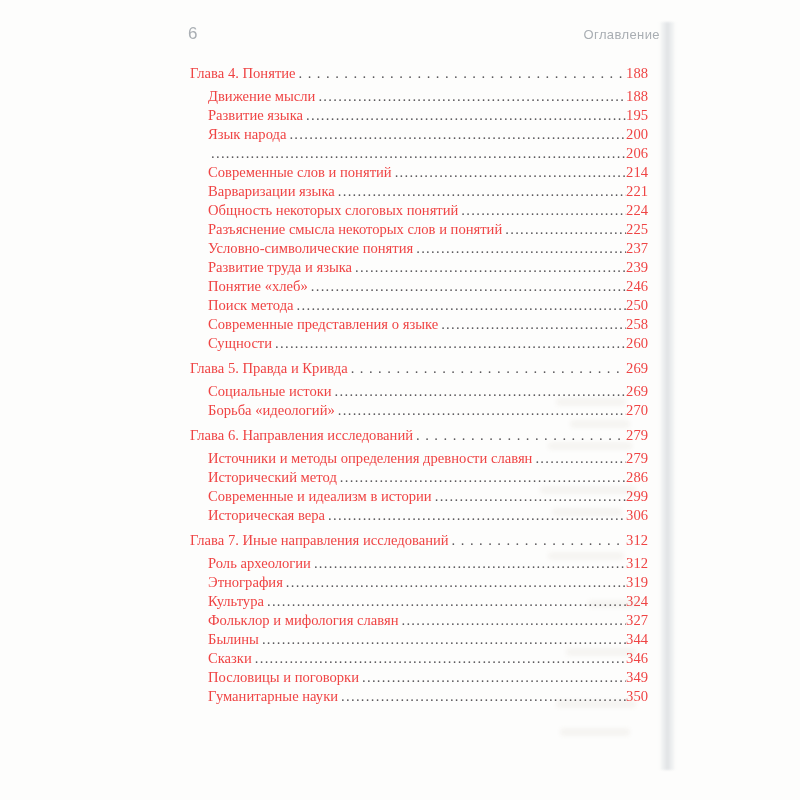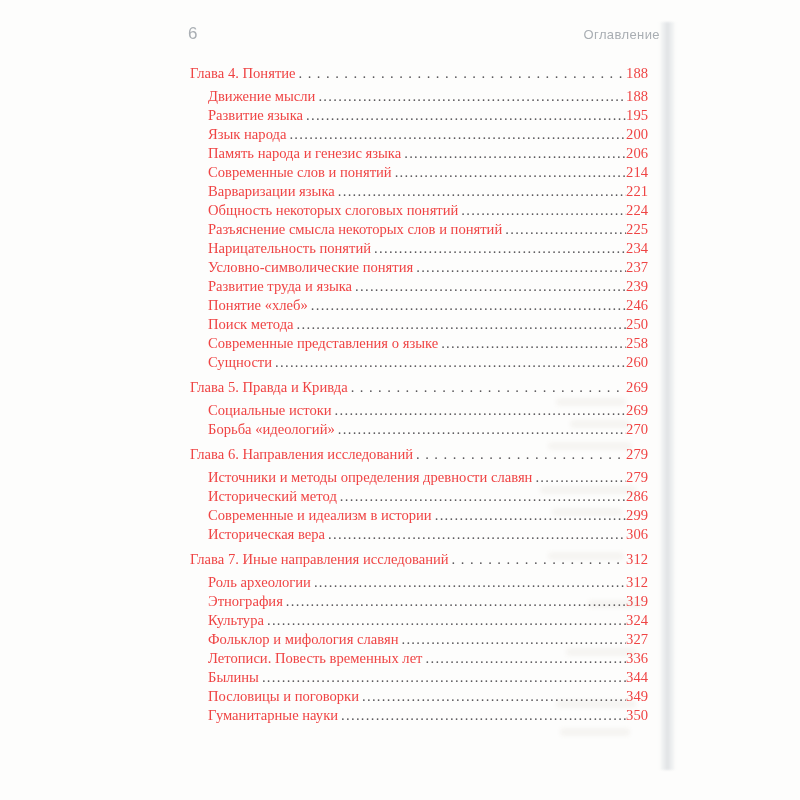--- a/index.html
+++ b/index.html
@@ -82,21 +82,20 @@
         <span class="label">Развитие языка</span>
         <span class="leader"></span>
         <span class="pg">195</span>
       </div>
       <div class="row section">
         <span class="label">Язык народа</span>
         <span class="leader"></span>
         <span class="pg">200</span>
       </div>
       <div class="row section">
-        <span class="label">Память народа и генезис языка</span>
         <span class="leader"></span>
         <span class="pg">206</span>
       </div>
       <div class="row section">
         <span class="label">Современные слов и понятий</span>
         <span class="leader"></span>
         <span class="pg">214</span>
       </div>
       <div class="row section">
         <span class="label">Варваризации языка</span>
@@ -107,25 +106,20 @@
         <span class="label">Общность некоторых слоговых понятий</span>
         <span class="leader"></span>
         <span class="pg">224</span>
       </div>
       <div class="row section">
         <span class="label">Разъяснение смысла некоторых слов и понятий</span>
         <span class="leader"></span>
         <span class="pg">225</span>
       </div>
       <div class="row section">
-        <span class="label">Нарицательность понятий</span>
-        <span class="leader"></span>
-        <span class="pg">234</span>
-      </div>
-      <div class="row section">
         <span class="label">Условно-символические понятия</span>
         <span class="leader"></span>
         <span class="pg">237</span>
       </div>
       <div class="row section">
         <span class="label">Развитие труда и языка</span>
         <span class="leader"></span>
         <span class="pg">239</span>
       </div>
       <div class="row section">
@@ -207,28 +201,28 @@
         <span class="label">Культура</span>
         <span class="leader"></span>
         <span class="pg">324</span>
       </div>
       <div class="row section">
         <span class="label">Фольклор и мифология славян</span>
         <span class="leader"></span>
         <span class="pg">327</span>
       </div>
       <div class="row section">
-        <span class="label">Летописи. Повесть временных лет</span>
-        <span class="leader"></span>
-        <span class="pg">336</span>
-      </div>
-      <div class="row section">
         <span class="label">Былины</span>
         <span class="leader"></span>
         <span class="pg">344</span>
+      </div>
+      <div class="row section">
+        <span class="label">Сказки</span>
+        <span class="leader"></span>
+        <span class="pg">346</span>
       </div>
       <div class="row section">
         <span class="label">Пословицы и поговорки</span>
         <span class="leader"></span>
         <span class="pg">349</span>
       </div>
       <div class="row section">
         <span class="label">Гуманитарные науки</span>
         <span class="leader"></span>
         <span class="pg">350</span>

